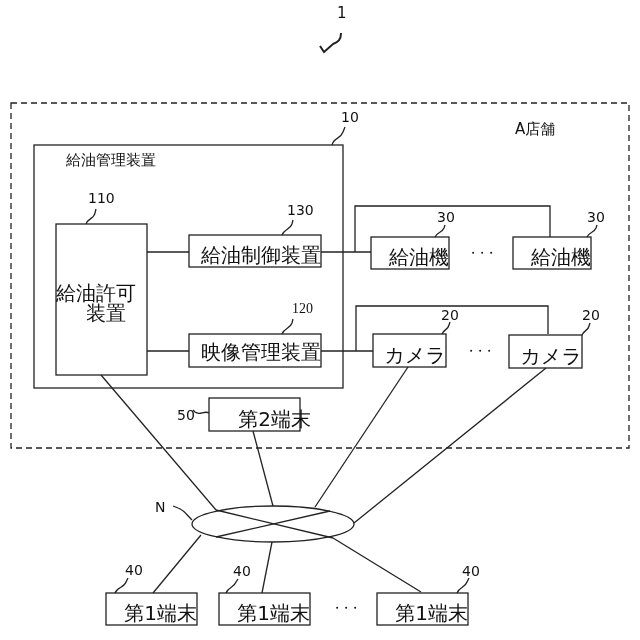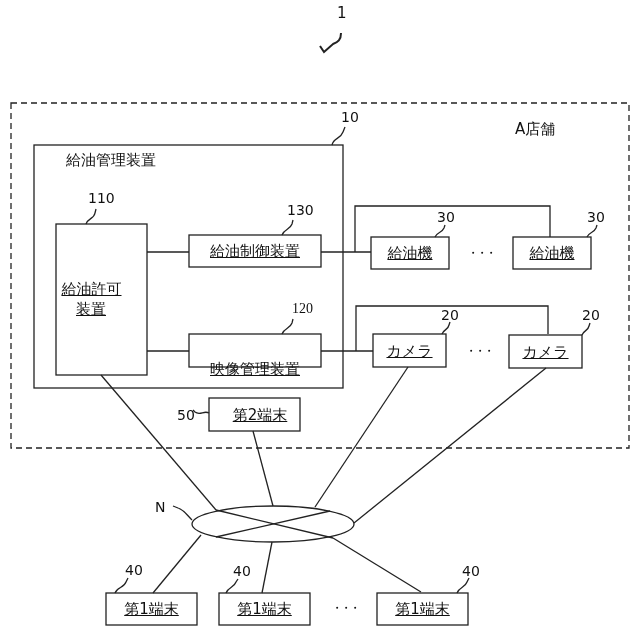--- a/index.html
+++ b/index.html
@@ -1,20 +1,20 @@
 <!DOCTYPE html>
 <html><head>
 <meta charset="utf-8">
 <style>
   html, body { margin:0; padding:0; background:#ffffff; }
   body { width:640px; height:640px; position:relative; overflow:hidden;
          font-family:"DejaVu Sans", "Liberation Sans", sans-serif; color:#111; }
   svg { position:absolute; left:0; top:0; }
   .lbl { position:absolute; font-size:15px; line-height:1; white-space:nowrap; }
-  .box-text { position:absolute; font-size:15px; text-align:center; white-space:nowrap;text-decoration:underline; }
+  .box-text { position:absolute; font-size:20px; text-align:right; white-space:nowrap; }
   .ref { position:absolute; font-size:14px; line-height:1; white-space:nowrap; }
 </style>
 </head>
 <body>
 
 <svg width="640" height="640" viewBox="0 0 640 640">
   <g fill="none" stroke="#222" stroke-width="1.3">
 
     <path d="M341 33 C341 40 338 42 333 44 L324 52 L320 46" stroke-width="2"></path>
 
@@ -80,21 +80,21 @@
 <div class="lbl" style="left:66px;top:153px;">給油管理装置</div>
 
 <div class="ref" style="left:88px;top:191px;">110</div>
 <div class="box-text" style="left:56px;top:280px;width:71px;">給油許可</div>
 <div class="box-text" style="left:56px;top:300px;width:70px;">装置</div>
 
 <div class="ref" style="left:287px;top:203px;">130</div>
 <div class="box-text" style="left:189px;top:242px;width:132px;">給油制御装置</div>
 
 <div class="ref" style="left:292px;top:302px;font-family:Liberation Serif, serif;">120</div>
-<div class="box-text" style="left:189px;top:360px;width:132px;">映像管理装置</div>
+<div class="box-text" style="left:189px;top:339px;width:132px;">映像管理装置</div>
 
 <div class="ref" style="left:437px;top:210px;">30</div>
 <div class="box-text" style="left:371px;top:244px;width:78px;">給油機</div>
 <div class="lbl" style="left:467px;top:247px;font-size:12px;letter-spacing:-3px;">・・・</div>
 <div class="ref" style="left:587px;top:210px;">30</div>
 <div class="box-text" style="left:513px;top:244px;width:78px;">給油機</div>
 
 <div class="ref" style="left:441px;top:308px;">20</div>
 <div class="box-text" style="left:373px;top:342px;width:73px;">カメラ</div>
 <div class="lbl" style="left:465px;top:345px;font-size:12px;letter-spacing:-3px;">・・・</div>

